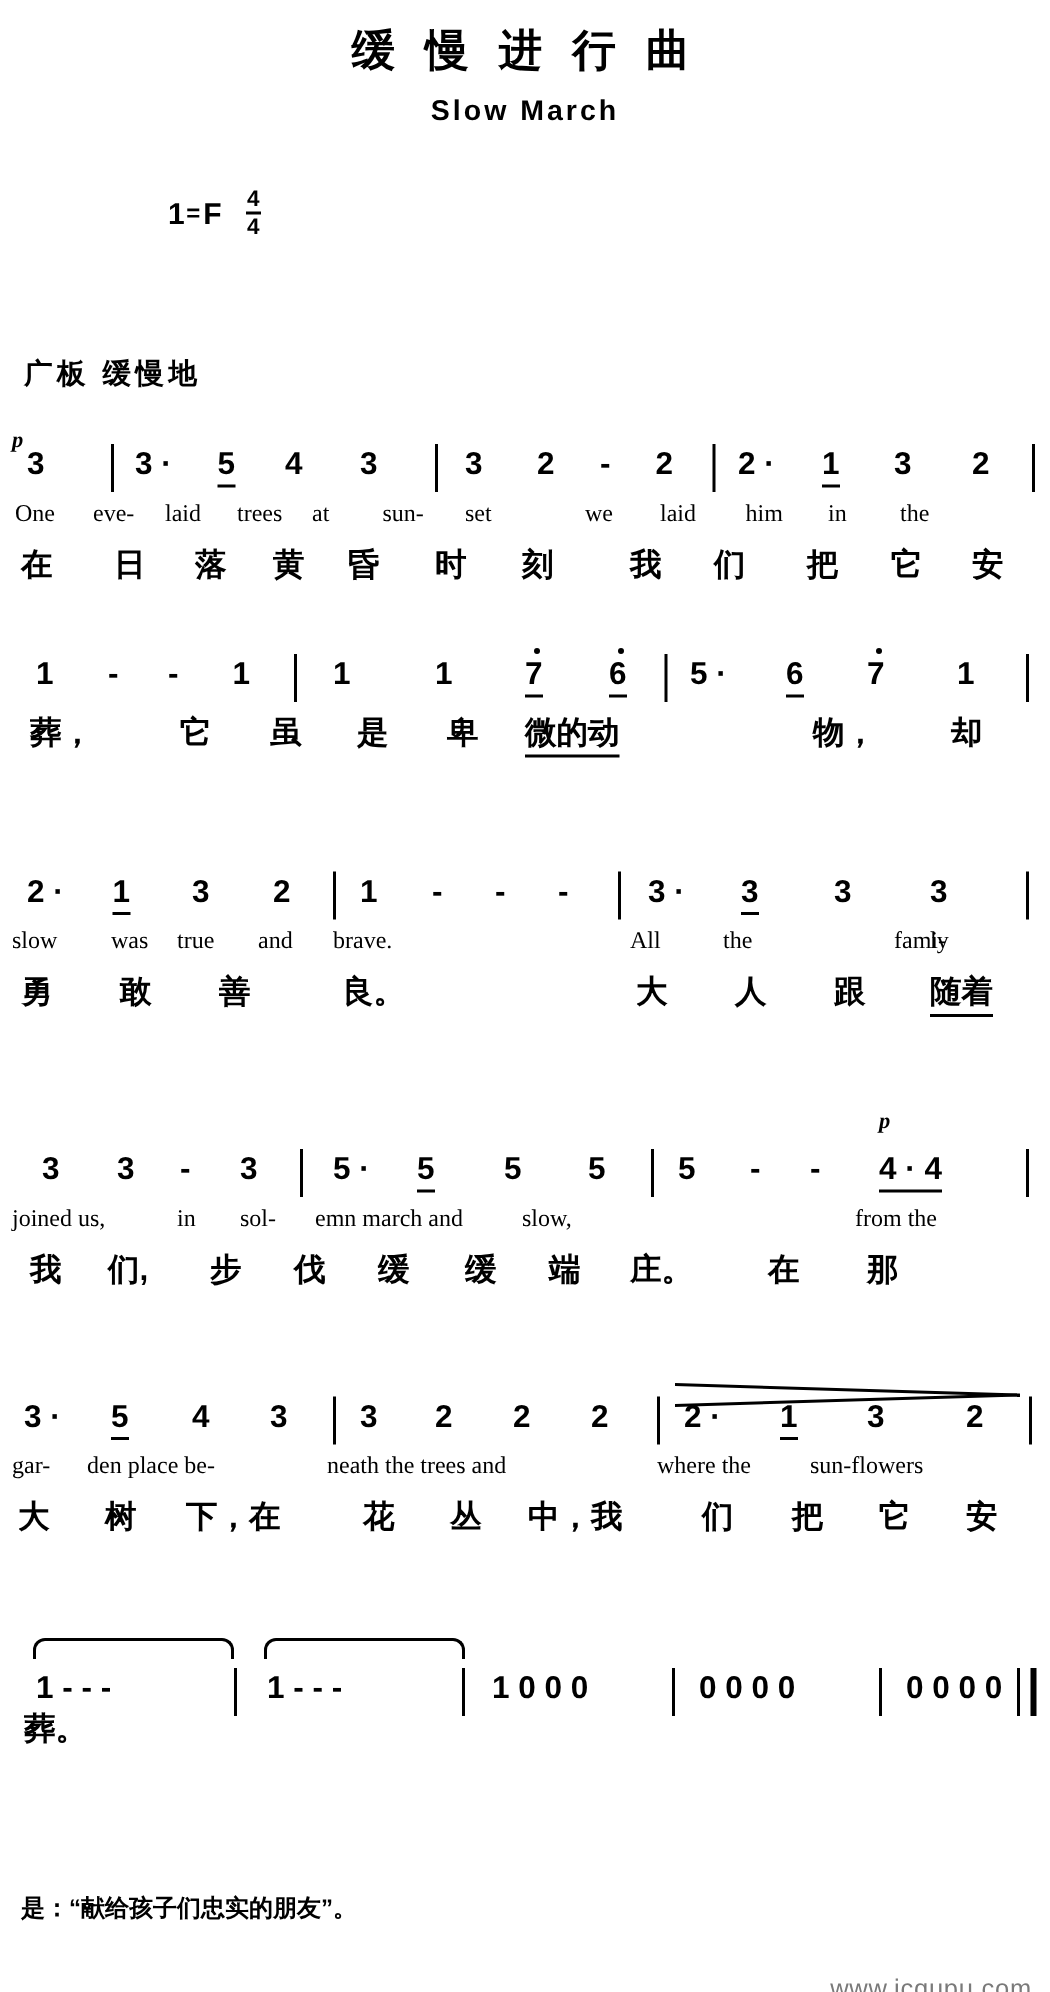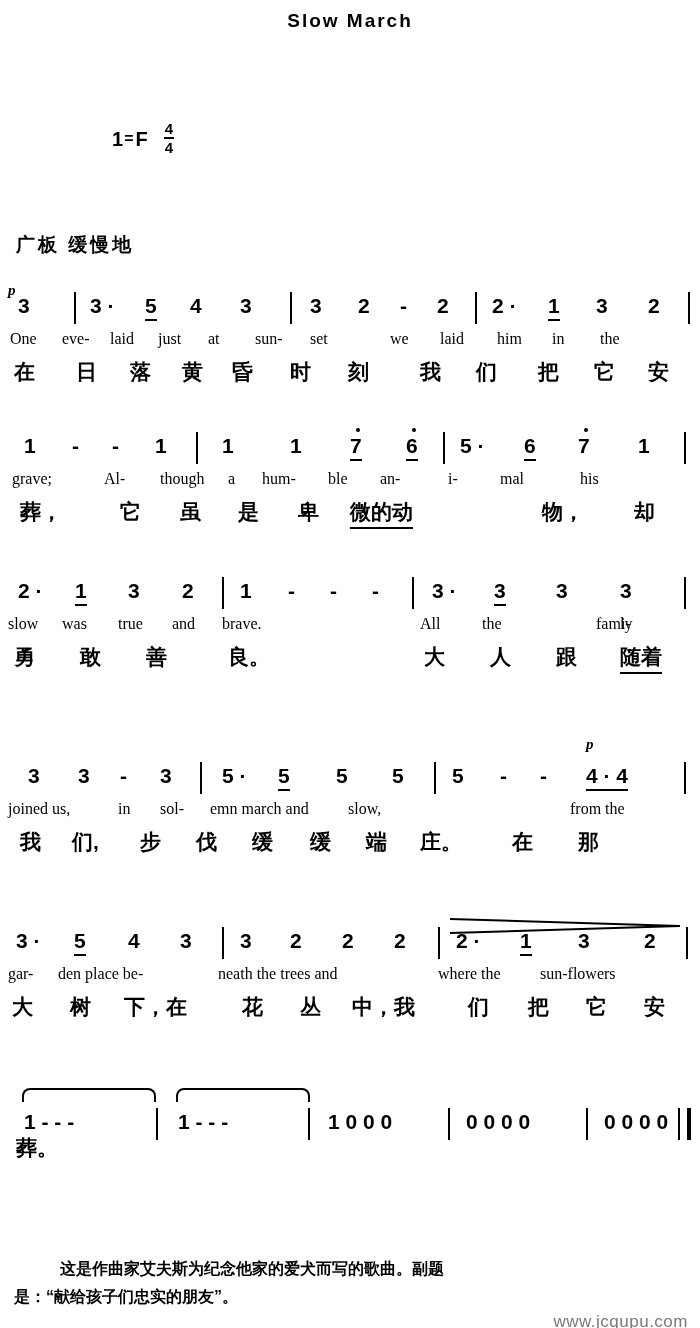--- a/index.html
+++ b/index.html
@@ -179,20 +179,21 @@
     font-size: 17px;
     color: #7a7a7a;
     letter-spacing: 0.5px;
   }
 </style>
 </head>
 <body>
 
 <div class="page">
 
+  <div class="title-cn">缓 慢 进 行 曲</div>
   <div class="title-en">Slow March</div>
 
 
   <div class="keysig">
     <span class="one">1</span>
     <span class="eq">=</span>
     <span class="letter">F</span>
     <span class="frac">
       <span class="num">4</span>
       <span class="den">4</span>
@@ -219,21 +220,21 @@
       <span class="cell" style="left:492px; top:4px;">2 ·</span>
       <span class="cell under" style="left:548px; top:4px;">1</span>
       <span class="cell" style="left:596px; top:4px;">3</span>
       <span class="cell" style="left:648px; top:4px;">2</span>
       <span class="bar" style="left:688px; top:2px;"></span>
     </div>
     <div class="lyric-row">
       <span class="cell" style="left:10px;">One</span>
       <span class="cell" style="left:62px;">eve-</span>
       <span class="cell" style="left:110px;">laid</span>
-      <span class="cell" style="left:158px;">just</span>
+      <span class="cell" style="left:158px;">trees</span>
       <span class="cell" style="left:208px;">at</span>
       <span class="cell" style="left:255px;">sun-</span>
       <span class="cell" style="left:310px;">set</span>
       <span class="cell" style="left:390px;">we</span>
       <span class="cell" style="left:440px;">laid</span>
       <span class="cell" style="left:497px;">him</span>
       <span class="cell" style="left:552px;">in</span>
       <span class="cell" style="left:600px;">the</span>
     </div>
     <div class="lyric-cn-row">
@@ -266,32 +267,20 @@
       <span class="cell under" style="left:406px; top:4px;">6</span>
       <span class="overdot" style="left:412px; top:-2px;"></span>
       <span class="bar" style="left:443px; top:2px;"></span>
       <span class="cell" style="left:460px; top:4px;">5 ·</span>
       <span class="cell under" style="left:524px; top:4px;">6</span>
       <span class="cell" style="left:578px; top:4px;">7</span>
       <span class="overdot" style="left:584px; top:-2px;"></span>
       <span class="cell" style="left:638px; top:4px;">1</span>
       <span class="bar" style="left:684px; top:2px;"></span>
     </div>
-    <div class="lyric-row">
-      <span class="cell" style="left:12px;">grave;</span>
-      <span class="cell" style="left:104px;">Al-</span>
-      <span class="cell" style="left:160px;">though</span>
-      <span class="cell" style="left:228px;">a</span>
-      <span class="cell" style="left:262px;">hum-</span>
-      <span class="cell" style="left:328px;">ble</span>
-      <span class="cell" style="left:380px;">an-</span>
-      <span class="cell" style="left:448px;">i-</span>
-      <span class="cell" style="left:500px;">mal</span>
-      <span class="cell" style="left:580px;">his</span>
-    </div>
     <div class="lyric-cn-row">
       <span class="cell" style="left:20px;">葬，</span>
       <span class="cell" style="left:120px;">它</span>
       <span class="cell" style="left:180px;">虽</span>
       <span class="cell" style="left:238px;">是</span>
       <span class="cell" style="left:298px;">卑</span>
       <span class="cell under" style="left:350px;">微的动</span>
       <span class="cell" style="left:542px;">物，</span>
       <span class="cell" style="left:634px;">却</span>
     </div>
@@ -310,21 +299,21 @@
       <span class="cell" style="left:372px; top:4px;">-</span>
       <span class="bar" style="left:412px; top:2px;"></span>
       <span class="cell" style="left:432px; top:4px;">3 ·</span>
       <span class="cell under" style="left:494px; top:4px;">3</span>
       <span class="cell" style="left:556px; top:4px;">3</span>
       <span class="cell" style="left:620px; top:4px;">3</span>
       <span class="bar" style="left:684px; top:2px;"></span>
     </div>
     <div class="lyric-row">
       <span class="cell" style="left:8px;">slow</span>
-      <span class="cell" style="left:62px;">was</span>
+      <span class="cell" style="left:74px;">was</span>
       <span class="cell" style="left:118px;">true</span>
       <span class="cell" style="left:172px;">and</span>
       <span class="cell" style="left:222px;">brave.</span>
       <span class="cell" style="left:420px;">All</span>
       <span class="cell" style="left:482px;">the</span>
       <span class="cell" style="left:548px;margin-left:48px;">fami-</span>
       <span class="cell" style="left:620px;">ly</span>
     </div>
     <div class="lyric-cn-row">
       <span class="cell" style="left:14px;">勇</span>
@@ -436,19 +425,18 @@
       <span class="bar" style="left:586px; top:20px;"></span>
       <span class="cell" style="left:604px; top:22px;">0 0 0 0</span>
       <span class="dbar" style="left:678px; top:20px;"></span>
     </div>
     <div class="lyric-cn-row">
       <span class="cell" style="left:16px;">葬。</span>
     </div>
   </div>
 
   <div class="footer-note">
-    <div>这是作曲家艾夫斯为纪念他家的爱犬而写的歌曲。副题</div>
     <div style="margin-left:-46px;">是：“献给孩子们忠实的朋友”。</div>
   </div>
 
   <div class="watermark">www.jcqupu.com</div>
 
 </div>
 
 </body></html>

